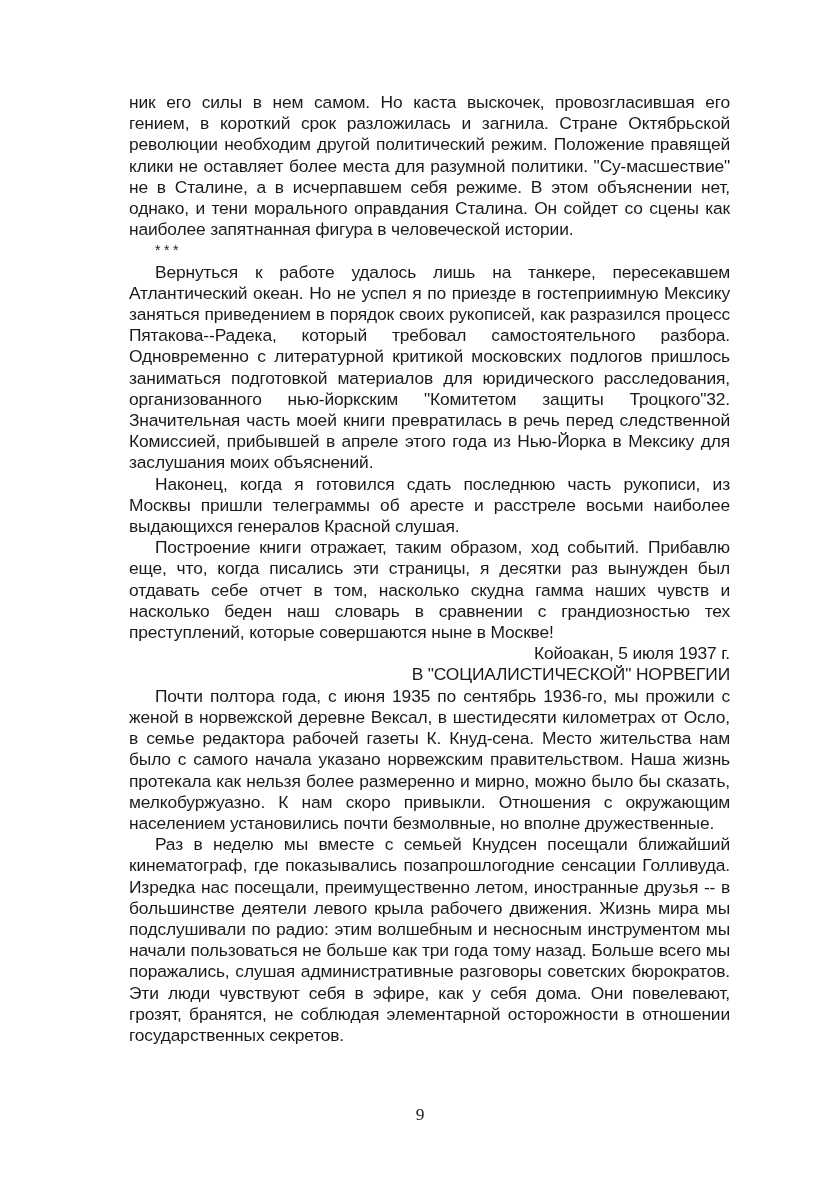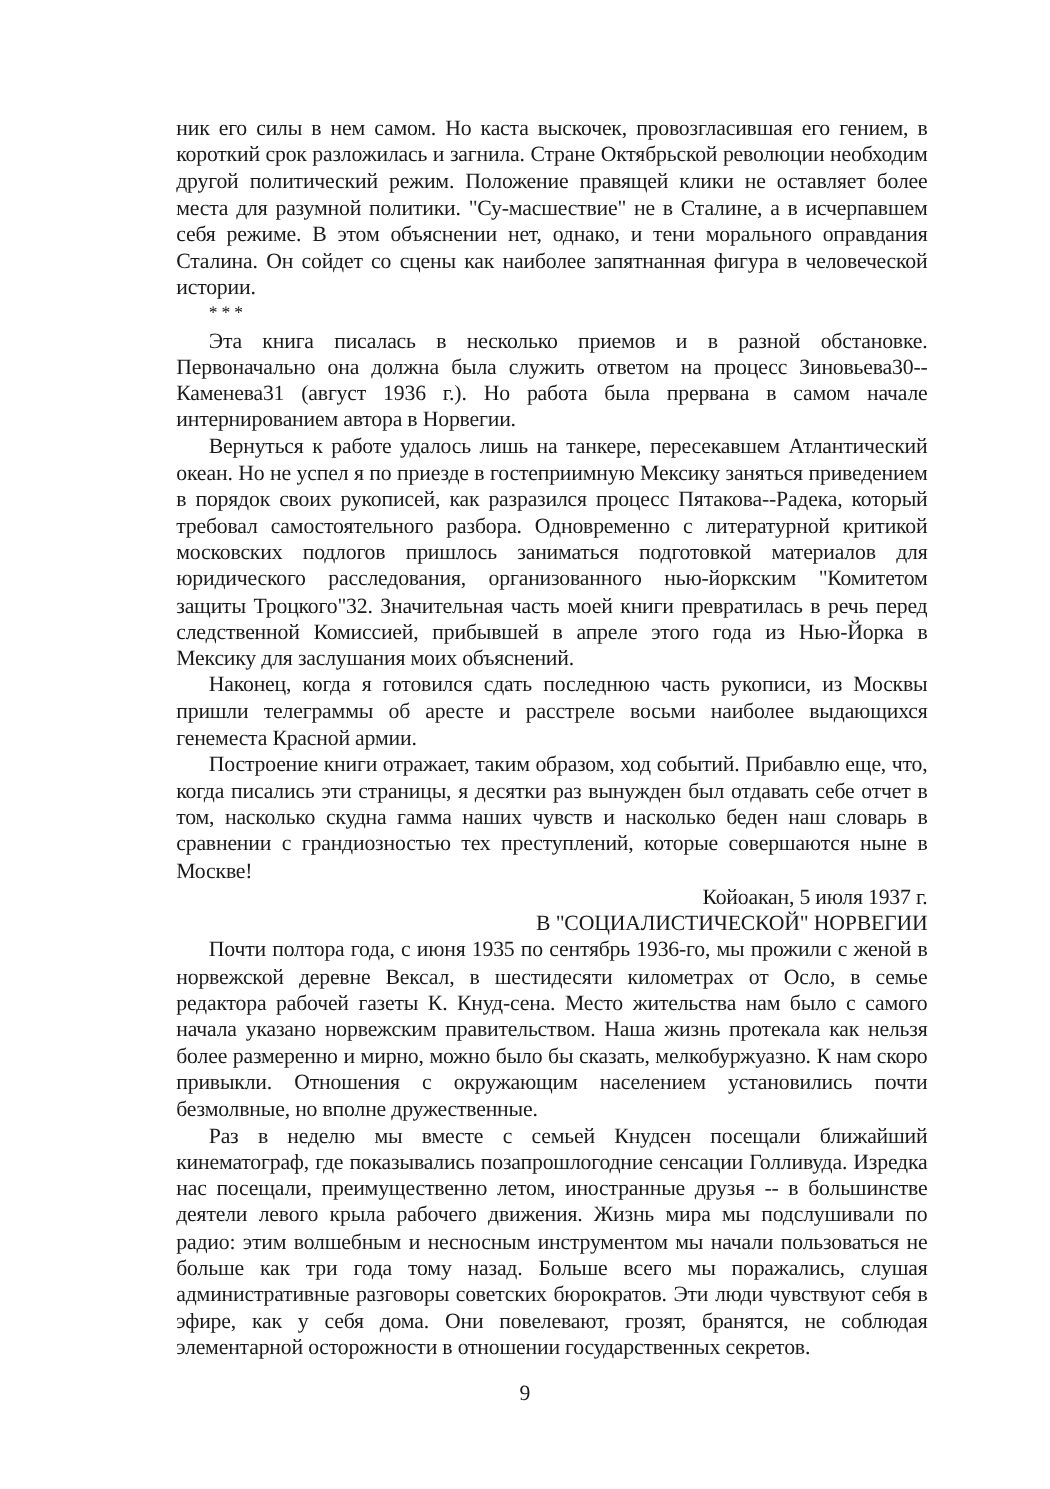--- a/index.html
+++ b/index.html
@@ -1,22 +1,22 @@
 <!DOCTYPE html>
 <html><head>
 <meta charset="utf-8">
 <style>
   html, body { margin: 0; padding: 0; background: #ffffff; }
   body { width: 840px; height: 1191px; position: relative; overflow: hidden; }
   .page {
     position: absolute;
-    left: 141px;
+    left: 129px;
     top: 92px;
     width: 601px;
-    font-family: Liberation Serif, serif;
+    font-family: Liberation Sans, sans-serif;
     font-size: 17.4px;
     line-height: 21.2px;
     color: #1a1a1a;
     letter-spacing: -0.15px;
   }
   .para {
     margin: 0;
     text-align: justify;
     text-indent: 26px;
     hyphens: none;
@@ -33,23 +33,22 @@
     font-size: 17.4px;
     color: #1a1a1a;
   }
 </style>
 </head>
 <body>
 
 <div class="page">
   <p class="para noindent">ник его силы в нем самом. Но каста выскочек, провозгласившая его гением, в короткий срок разложилась и загнила. Стране Октябрьской революции необхо­дим другой политический режим. Положение правящей клики не оставляет более места для разумной политики. "Су-масшествие" не в Сталине, а в исчерпавшем себя режиме. В этом объяснении нет, однако, и тени морального оправдания Сталина. Он сойдет со сцены как наиболее запятнанная фигура в человеческой истории.</p>
   <p class="stars">* * *</p>
-  <p class="para">Эта книга писалась в несколько приемов и в разной обстановке. Первоначаль­но она должна была служить ответом на процесс Зиновьева30--Каменева31 (август 1936 г.). Но работа была прервана в самом начале интернированием ав­тора в Норвегии.</p>
   <p class="para">Вернуться к работе удалось лишь на танкере, пересекавшем Атлантический океан. Но не успел я по приезде в гостеприимную Мексику заняться приведени­ем в порядок своих рукописей, как разразился процесс Пятакова--Радека, который требовал самостоятельного разбора. Одновременно с литературной критикой московских подлогов пришлось заниматься подготовкой материалов для юриди­ческого расследования, организованного нью-йоркским "Комитетом защиты Троцкого"32. Значительная часть моей книги превратилась в речь перед след­ственной Комиссией, прибывшей в апреле этого года из Нью-Йорка в Мексику для заслушания моих объяснений.</p>
-  <p class="para">Наконец, когда я готовился сдать последнюю часть рукописи, из Москвы пришли телеграммы об аресте и расстреле восьми наиболее выдающихся гене­места Красной армии.</p>
+  <p class="para">Наконец, когда я готовился сдать последнюю часть рукописи, из Москвы пришли телеграммы об аресте и расстреле восьми наиболее выдающихся гене­ралов Красной слушая.</p>
   <p class="para">Построение книги отражает, таким образом, ход событий. Прибавлю еще, что, когда писались эти страницы, я десятки раз вынужден был отдавать себе отчет в том, насколько скудна гамма наших чувств и насколько беден наш словарь в сравнении с грандиозностью тех преступлений, которые совершаются ныне в Москве!</p>
   <p class="line-plain">Койоакан, 5 июля 1937 г.</p>
   <p class="line-plain">В "СОЦИАЛИСТИЧЕСКОЙ" НОРВЕГИИ</p>
   <p class="para">Почти полтора года, с июня 1935 по сентябрь 1936-го, мы прожили с женой в норвежской деревне Вексал, в шестидесяти километрах от Осло, в семье ре­дактора рабочей газеты К. Кнуд-сена. Место жительства нам было с самого на­чала указано норвежским правительством. Наша жизнь протекала как нельзя более размеренно и мирно, можно было бы сказать, мелкобуржуазно. К нам скоро привыкли. Отношения с окружающим населением установились почти безмолвные, но вполне дружественные.</p>
   <p class="para">Раз в неделю мы вместе с семьей Кнудсен посещали ближайший кинемато­граф, где показывались позапрошлогодние сенсации Голливуда. Изредка нас посещали, преимущественно летом, иностранные друзья -- в большинстве дея­тели левого крыла рабочего движения. Жизнь мира мы подслушивали по радио: этим волшебным и несносным инструментом мы начали пользоваться не больше как три года тому назад. Больше всего мы поражались, слушая административные разговоры советских бюрократов. Эти люди чувствуют себя в эфире, как у себя дома. Они повелевают, грозят, бранятся, не соблюдая элементарной осторожно­сти в отношении государственных секретов.</p>
 </div>
 
 <div class="page-number">9</div>
 
 </body></html>

